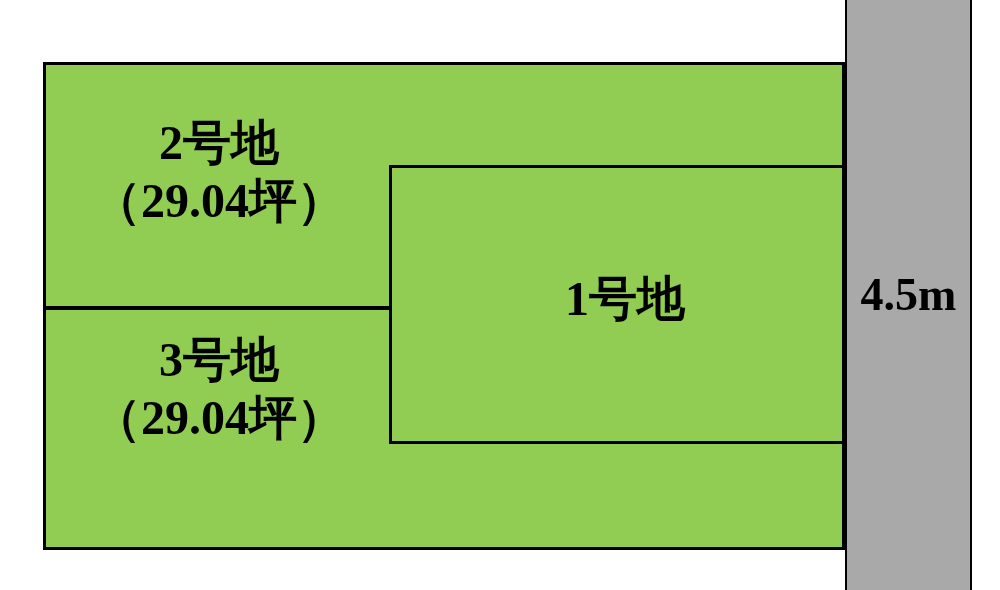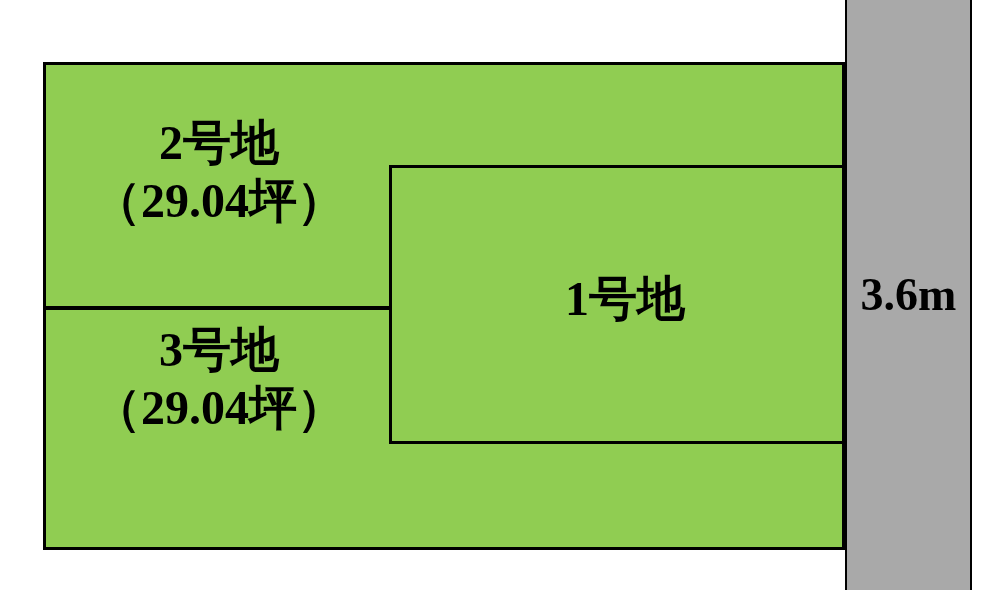--- a/index.html
+++ b/index.html
@@ -88,21 +88,21 @@
     top: 241px;
     width: 346px;
     height: 4px;
     background: #000;
   }
 
   
   .lot3-region {
     position: absolute;
     left: 0;
-    top: 234px;
+    top: 244px;
     width: 346px;
     height: 168px;
     display: flex;
     align-items: center;
     justify-content: center;
   }
   .lot3-region .lot-label { transform: translateY(-4px); }
 
   
   .lot1-box {
@@ -148,17 +148,17 @@
         <div class="lot-label">
           <div>1号地</div>
         </div>
       </div>
 
     </div>
   </div>
 
   <div class="road">
     <div class="road-label">
-      <div>3.6m</div>
+      <div>4.5m</div>
     </div>
   </div>
 
 </div>
 
 </body></html>

